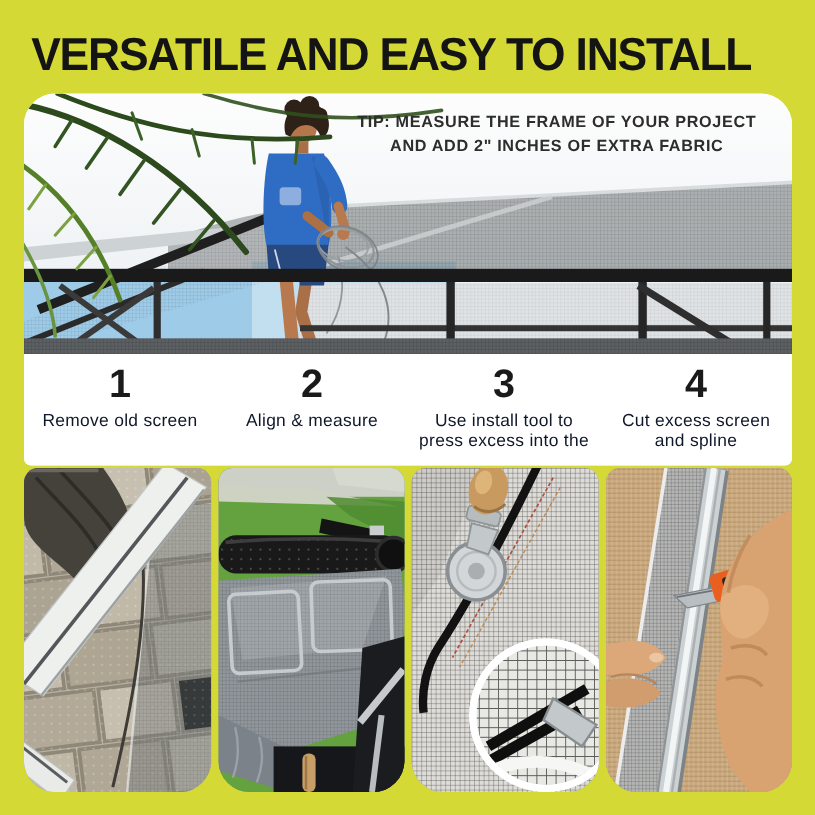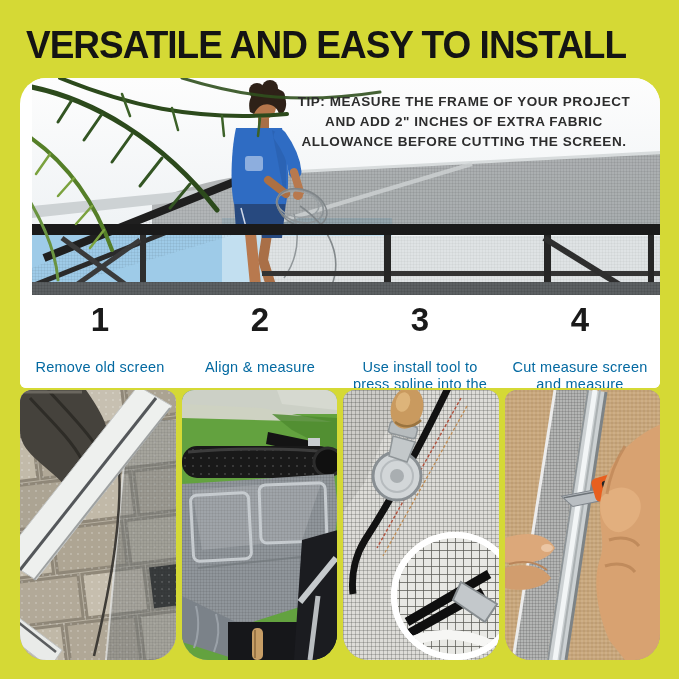--- a/index.html
+++ b/index.html
@@ -13,38 +13,38 @@
     position:absolute;left:26px;top:24px;width:630px;
     font-size:37px;font-weight:700;letter-spacing:-1px;
     color:#141414;transform:scaleY(1.04);transform-origin:left top;
     white-space:nowrap;
   }
   
   .card{
     position:absolute;left:20px;top:78px;width:640px;height:310px;
     background:#ffffff;border-radius:26px 26px 6px 6px;overflow:hidden;
   }
-  .hero{position:relative;width:640px;height:217px;padding-left:12px;}
+  .hero{position:relative;width:640px;height:217px;}
   .hero svg{display:block;}
   .tip{
     position:absolute;left:248px;top:14px;width:392px;
     text-align:center;color:#2d2d2d;
     font-size:13.5px;font-weight:700;letter-spacing:.55px;line-height:20px;
   }
   
   .steps{
     position:absolute;left:0;top:217px;width:640px;height:93px;
     display:flex;background:#ffffff;
   }
   .step{width:160px;text-align:center;}
   .step .num{
     margin-top:8px;font-size:33px;font-weight:700;color:#1a1a1a;line-height:34px;
   }
   .step .cap{
-    margin-top:22px;font-size:14.5px;letter-spacing:.25px;color:#0369a1;line-height:17px;
+    margin-top:6px;font-size:14.5px;letter-spacing:.25px;color:#0f172a;line-height:17px;
   }
   
   .photos{
     position:absolute;left:20px;top:390px;width:640px;height:270px;
     display:flex;gap:6px;
   }
   .photo{
     width:155.5px;height:270px;border-radius:12px 12px 26px 26px;
     overflow:hidden;flex:1 1 auto;position:relative;background:#999;
   }
@@ -136,49 +136,48 @@
           <path d="M90,16 L98,38 M140,30 L146,52 M190,38 L192,58 M228,40 L226,58" stroke="#3c6128" stroke-width="2.5"></path>
           <path d="M150,0 C215,20 270,26 348,14" stroke="#30501e" stroke-width="3" opacity="0.9"></path>
           <path d="M-4,58 C34,84 62,122 80,172" stroke="#557f28" stroke-width="4"></path>
           <path d="M18,76 L4,96 M42,100 L26,118 M60,128 L44,146 M72,152 L58,170" stroke="#7ba23e" stroke-width="2.5"></path>
           <path d="M-4,120 C14,150 24,176 26,202" stroke="#6a9440" stroke-width="3"></path>
         </g>
       </svg>
       <div class="tip">
         <div>TIP: MEASURE THE FRAME OF YOUR PROJECT</div>
         <div>AND ADD 2" INCHES OF EXTRA FABRIC</div>
-        <div>ALLOWANCE BEFORE CUTTING THE SCREEN.</div>
       </div>
     </div>
 
     <div class="steps">
       <div class="step">
         <div class="num">1</div>
         <div class="cap">
           <div>Remove old screen</div>
         </div>
       </div>
       <div class="step">
         <div class="num">2</div>
         <div class="cap">
           <div>Align &amp; measure</div>
         </div>
       </div>
       <div class="step">
         <div class="num">3</div>
         <div class="cap">
           <div>Use install tool to</div>
-          <div>press spline into the</div>
+          <div>press excess into the</div>
         </div>
       </div>
       <div class="step">
         <div class="num">4</div>
         <div class="cap">
-          <div>Cut measure screen</div>
-          <div>and measure</div>
+          <div>Cut excess screen</div>
+          <div>and spline</div>
         </div>
       </div>
     </div>
   </div>
 
   <div class="photos">
 
     <div class="photo" aria-label="old-screen-frame-on-pavers">
       <svg width="156" height="270" viewBox="0 0 156 270">
         <defs>

